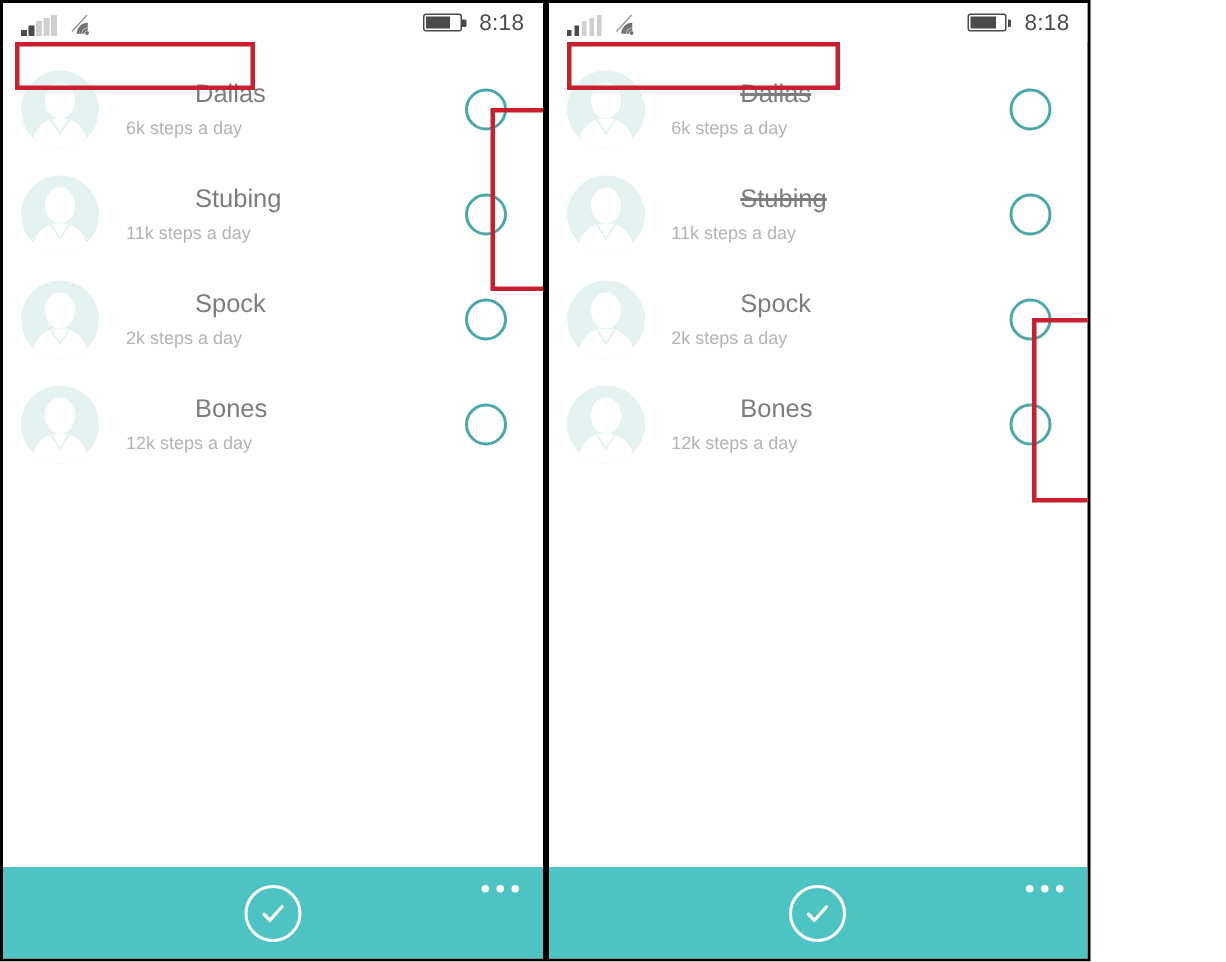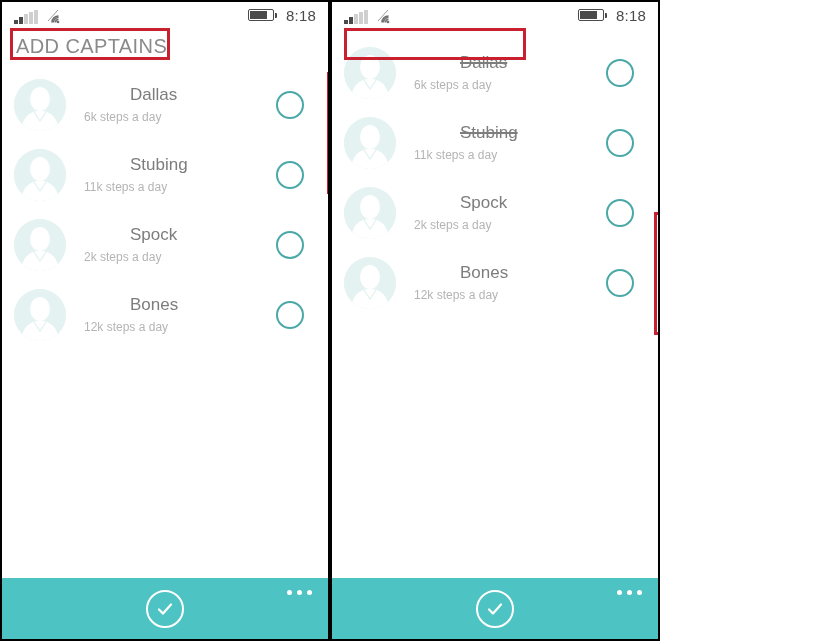--- a/index.html
+++ b/index.html
@@ -10,21 +10,21 @@
   body {
     width: 817px;
     height: 641px;
     font-family: "Liberation Sans", sans-serif;
     overflow: hidden;
     position: relative;
   }
 
   .stage {
     position: relative;
-    width: 660px;
+    width: 727px;
     height: 641px;
     background: #ffffff;
     display: flex;
     justify-content: space-between;
   }
 
   
   .phone {
     position: relative;
     width: 383px;
@@ -262,23 +262,20 @@
         </div>
       </div>
       <div class="sb-right">
         <div class="battery">
             <span class="fill"></span>
           </div>
         <div class="clock">8:18</div>
       </div>
     </div>
 
-    <div class="title-wrap">
-      <div class="screen-title">ADD CAPTAINS</div>
-    </div>
 
     <div class="list">
 
       <div class="row">
         <div class="avatar">
           <svg width="52" height="52" viewBox="0 0 52 52">
             <circle cx="26" cy="26" r="26" fill="#e4f2f2"></circle>
             <ellipse cx="26" cy="20" rx="10" ry="12" fill="#ffffff"></ellipse>
             <path d="M26 32 C14 32 8 40 7 52 L45 52 C44 40 38 32 26 32 Z" fill="#ffffff"></path>
             <path d="M20 33 L26 42 L32 33" stroke="#e4f2f2" stroke-width="1.3" fill="none"></path>

